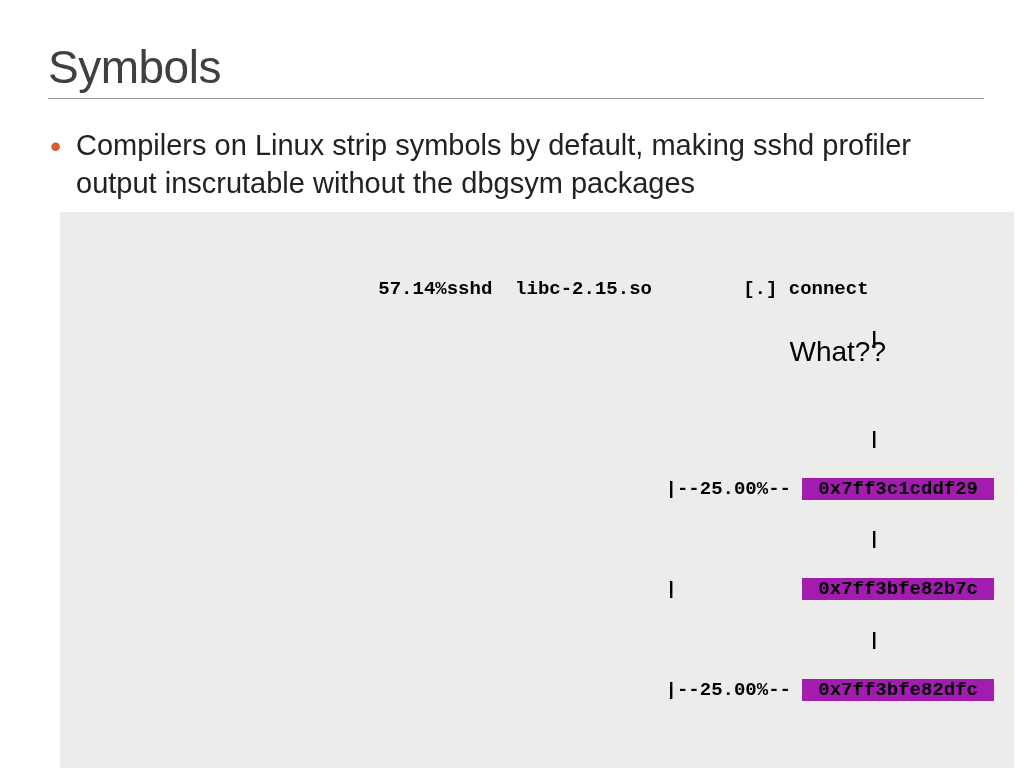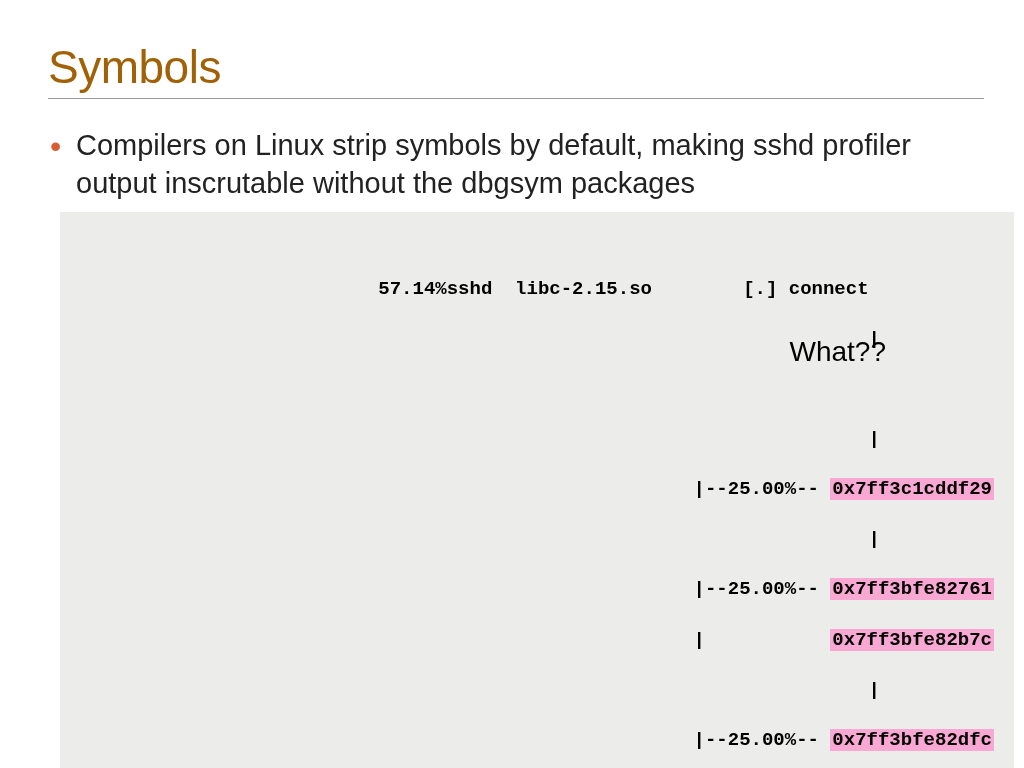--- a/index.html
+++ b/index.html
@@ -13,21 +13,21 @@
     overflow: hidden;
   }
   .slide {
     box-sizing: border-box;
     width: 1024px;
     height: 768px;
     padding: 40px 40px 40px 48px;
     position: relative;
   }
   .title {
-    color: #a16207;
+    color: #404040;
     font-size: 46px;
     font-weight: 400;
     margin: 0 0 4px 0;
     letter-spacing: -0.5px;
   }
   .title-rule {
     border: none;
     border-top: 1px solid #999;
     margin: 0 0 28px 0;
   }
@@ -62,22 +62,22 @@
     color: #000;
     font-weight: bold;
     padding: 14px 20px 14px 18px;
     margin: 10px -30px 20px -16px;
     white-space: pre;
   }
   .code-row { display: block; text-align: right; }
   .pct-col { display: inline-block; width: 130px; }
   .tree-col { display: inline-block; }
   .hl {
-    background: #f9a8d4;
-    padding: 0 2px;
+    background: #a21caf;
+    padding: 0 16px;
   }
   .what-label {
     position: absolute;
     right: 128px;
     top: 122px;
     color: #000000;
     font-family: "Helvetica Neue", Helvetica, Arial, sans-serif;
     font-size: 28px;
     font-weight: 400;
   }
@@ -96,21 +96,20 @@
       <span>Compilers on Linux strip symbols by default, making sshd profiler output inscrutable without the dbgsym packages</span>
 
       <div class="code-block">
         <span class="what-label">What??</span>
 <span class="code-row"><span class="pct-col">57.14%</span><span class="tree-col">sshd  libc-2.15.so        [.] connect           </span></span>
 <span class="code-row"><span class="pct-col"> </span><span class="tree-col">|          </span></span>
 <span class="code-row"><span class="pct-col"> </span></span>
 <span class="code-row"><span class="pct-col"> </span><span class="tree-col">   |          </span></span>
 <span class="code-row"><span class="pct-col"> </span><span class="tree-col"><span>   |--25.00%-- </span><span class="hl">0x7ff3c1cddf29</span></span></span>
 <span class="code-row"><span class="pct-col"> </span><span class="tree-col">   |          </span></span>
-<span class="code-row"><span class="pct-col"> </span><span class="tree-col"><span>   |--25.00%-- </span><span class="hl">0x7ff3bfe82761</span></span></span>
 <span class="code-row"><span class="pct-col"> </span><span class="tree-col"><span>   |           </span><span class="hl">0x7ff3bfe82b7c</span></span></span>
 <span class="code-row"><span class="pct-col"> </span><span class="tree-col">   |          </span></span>
 <span class="code-row"><span class="pct-col"> </span><span class="tree-col"><span>   |--25.00%-- </span><span class="hl">0x7ff3bfe82dfc</span></span></span>
 
       </div>
     </li>
 
   </ul>
 
 </div>

